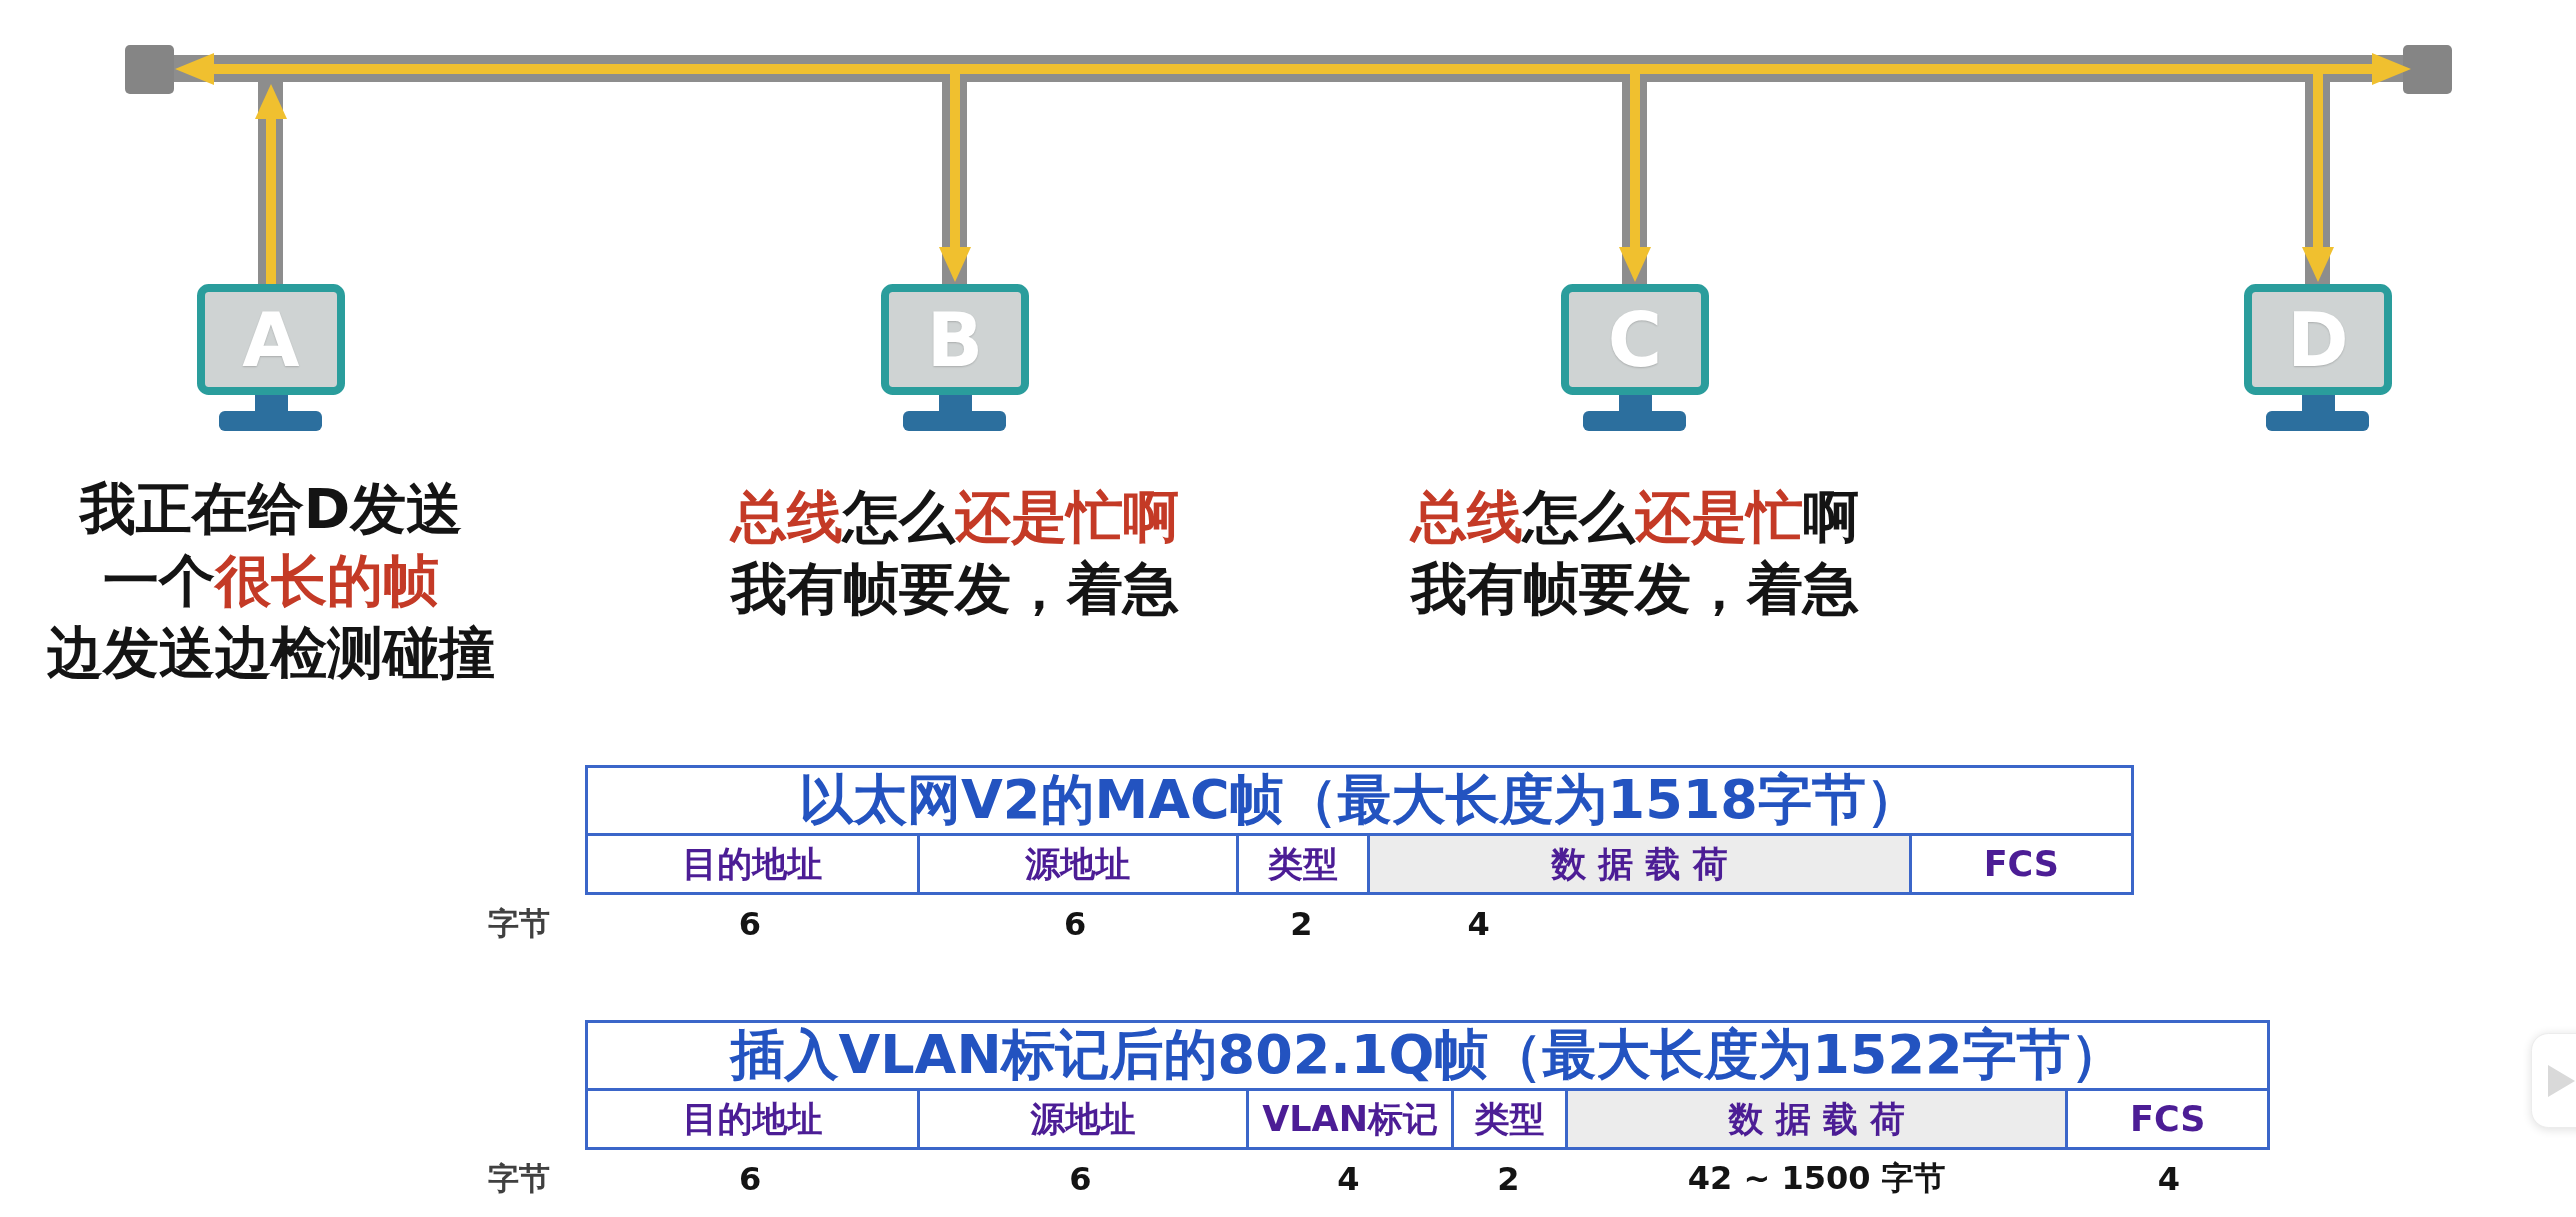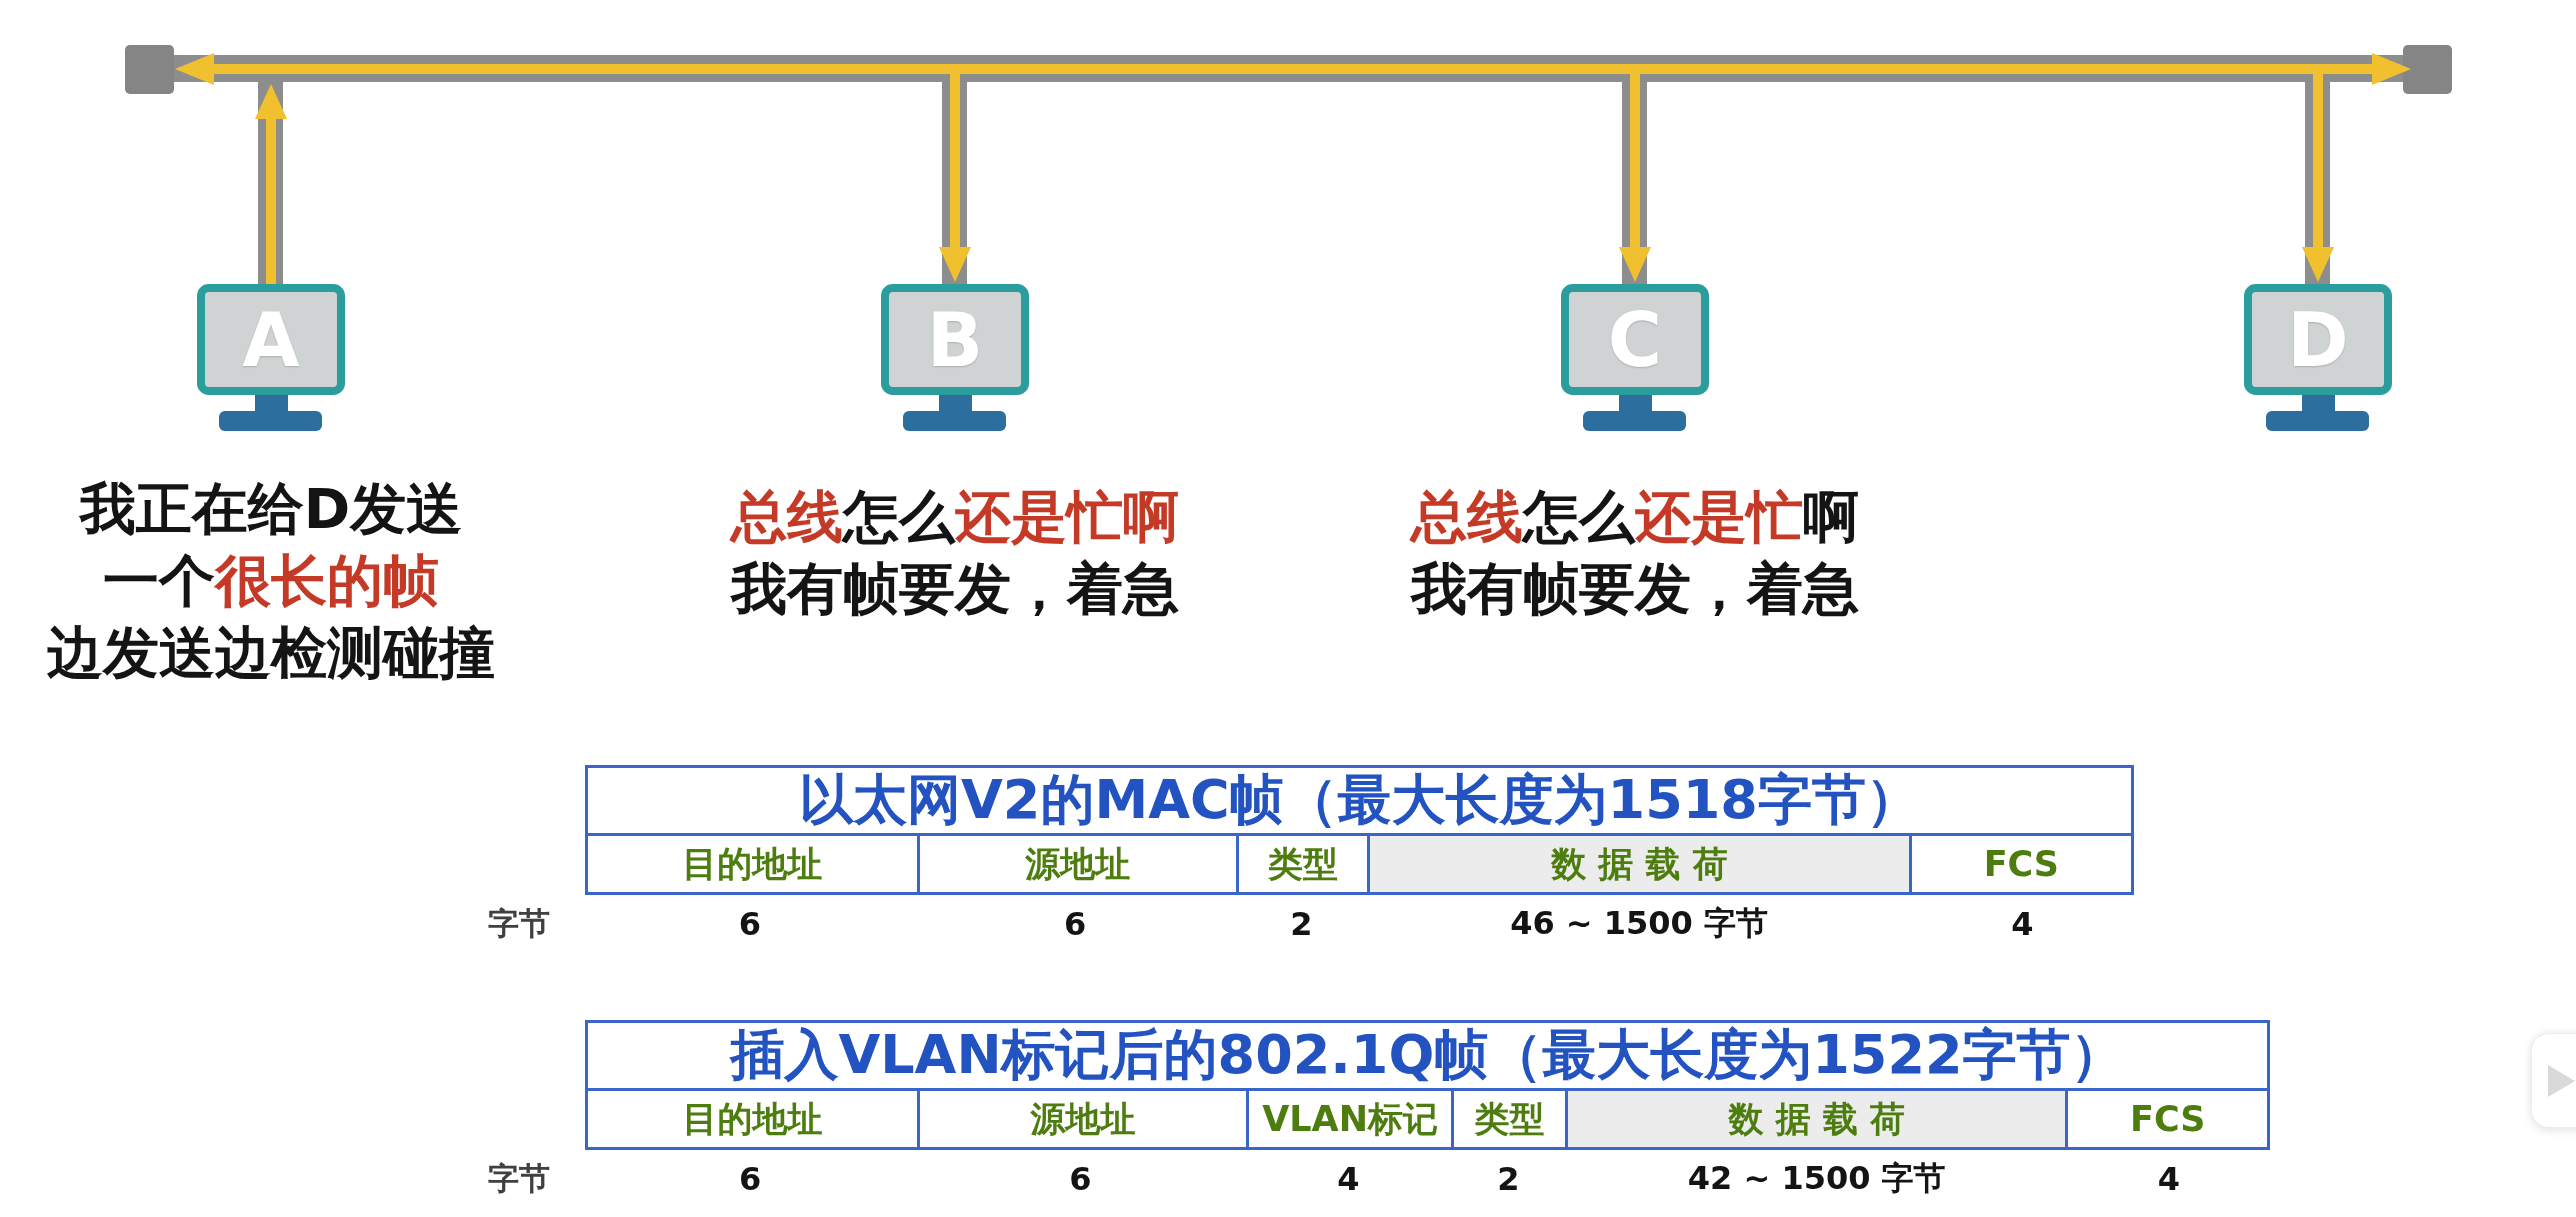--- a/index.html
+++ b/index.html
@@ -36,21 +36,21 @@
   .caption { position:absolute; transform:translateX(-50%); text-align:center; white-space:nowrap;
              font-weight:bold; font-size:56px; line-height:72px; color:#141414; }
   .caption .seg.red { color:#c43a26; }
 
   
   .ftable { position:absolute; }
   .fbox { border:3.9px solid #3b66c9; background:#fff; }
   .ftitle { height:68px; display:flex; align-items:center; justify-content:center;
             font-size:54px; font-weight:bold; color:#2353c0; border-bottom:3.9px solid #3b66c9; }
   .frow { display:flex; height:56px; }
-  .fcell { display:flex; align-items:center; justify-content:center; font-size:35px; font-weight:bold; color:#4d7c0f; }
+  .fcell { display:flex; align-items:center; justify-content:center; font-size:35px; font-weight:bold; color:#4c1d95; }
   .fcell + .fcell { border-left:3.9px solid #3b66c9; }
   .fcell.shaded { background:#ececec; }
   .bytesrow { position:relative; display:flex; margin-top:7.8px; height:43px; }
   .bcell { display:flex; align-items:center; justify-content:center; font-size:32px; font-weight:bold; color:#141414; white-space:nowrap; }
   .bytelabel { position:absolute; left:-97px; top:0; height:43px; display:flex; align-items:center;
                font-size:31px; font-weight:bold; color:#404040; }
 
   
   .play-overlay { position:absolute; left:2531px; top:1033px; width:68px; height:95px; background:#ffffff;
                   border:1.9px solid #ececec; border-radius:17.5px; box-shadow:0 1.9px 9.7px rgba(0,0,0,.12);
@@ -136,21 +136,20 @@
         <div class="fcell" style="width:8.5%">类型</div>
         <div class="fcell shaded" style="width:35.1%">数 据 载 荷</div>
         <div class="fcell" style="width:14.4%">FCS</div>
       </div>
     </div>
     <div class="bytesrow">
       <div class="bytelabel">字节</div>
       <div class="bcell" style="width:21.3%">6</div>
       <div class="bcell" style="width:20.7%">6</div>
       <div class="bcell" style="width:8.5%">2</div>
-      <div class="bcell" style="width:35.1%">46 ~ 1500 字节</div>
       <div class="bcell" style="width:14.4%">4</div>
     </div>
   </div>
 
   <div class="ftable" style="left:585px; top:1020px; width:1685px">
     <div class="fbox">
       <div class="ftitle">插入VLAN标记后的802.1Q帧（最大长度为1522字节）</div>
       <div class="frow">
         <div class="fcell" style="width:19.6%">目的地址</div>
         <div class="fcell" style="width:19.6%">源地址</div>

